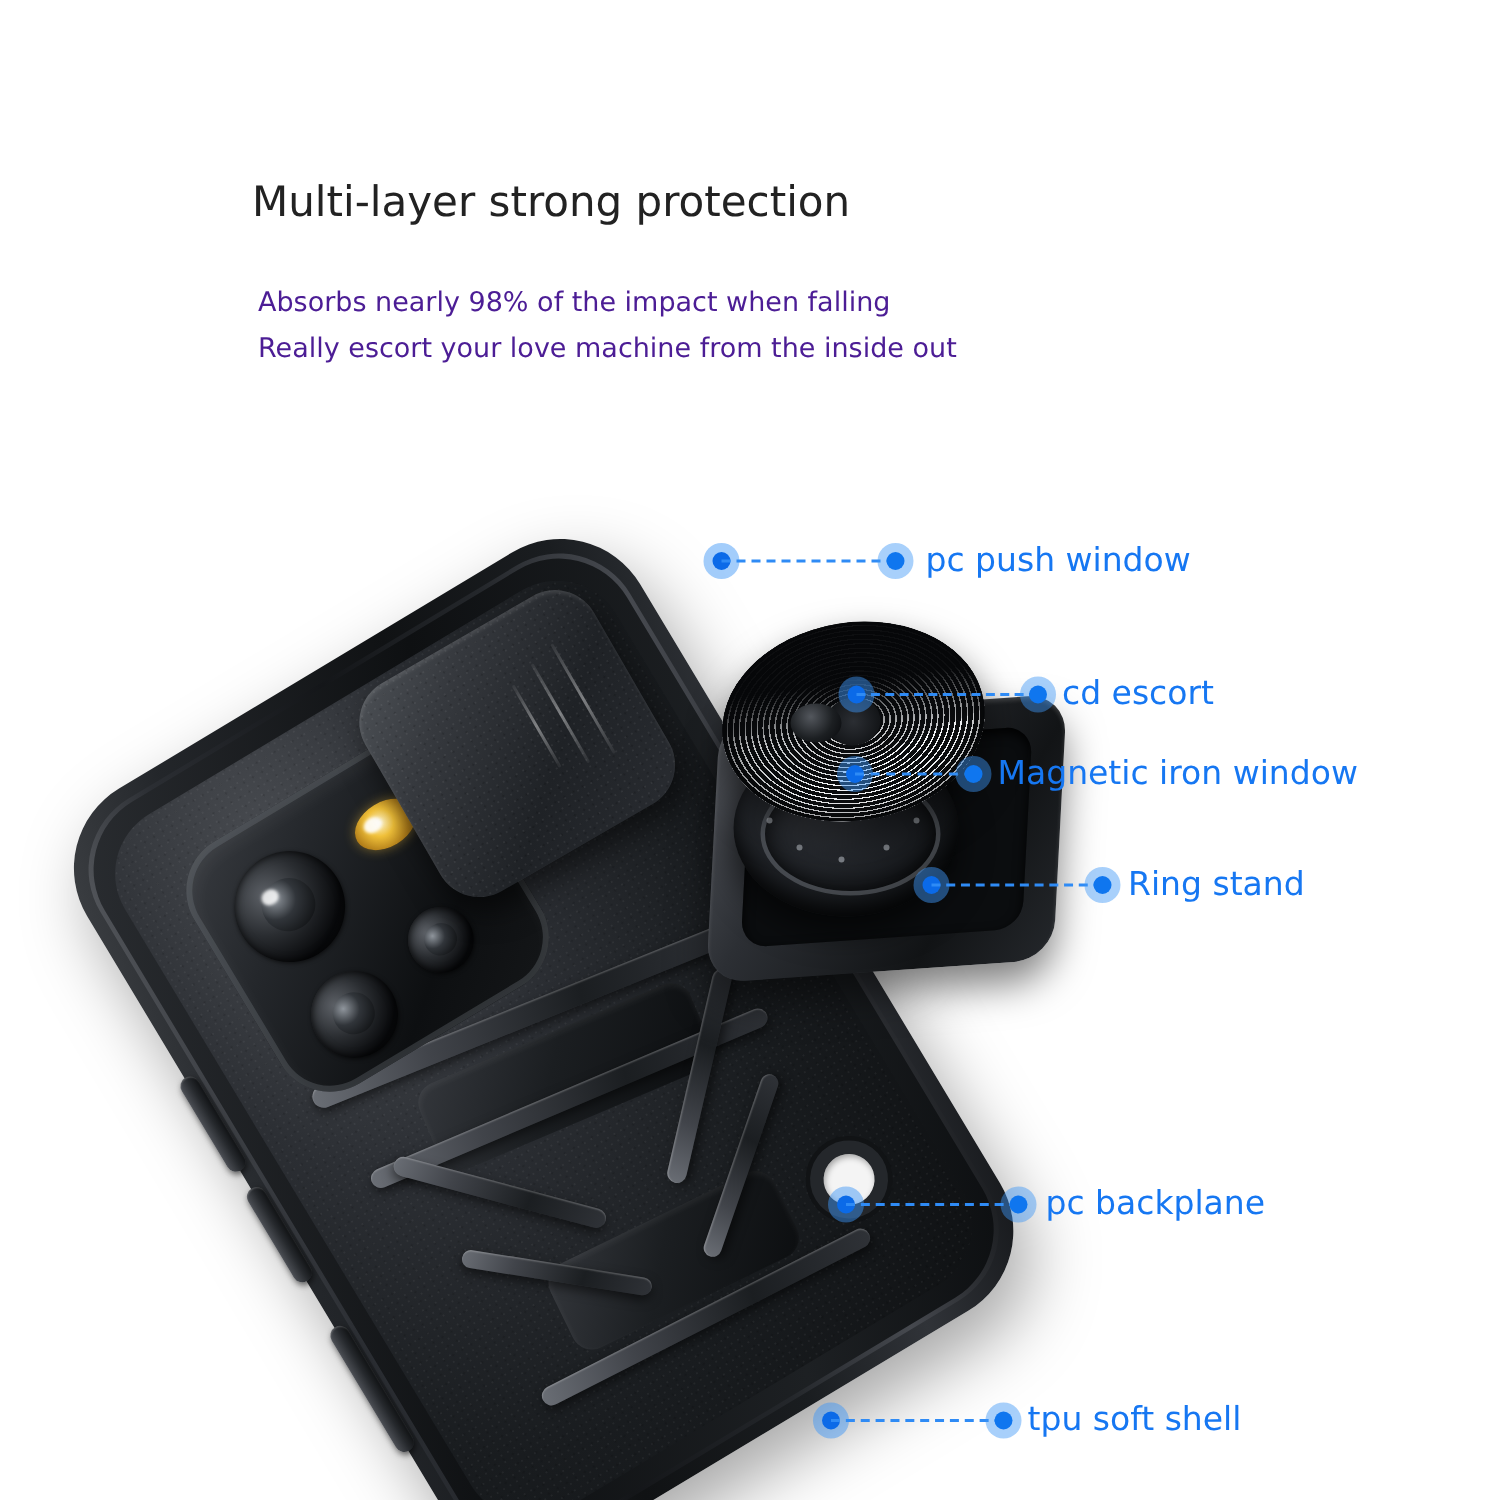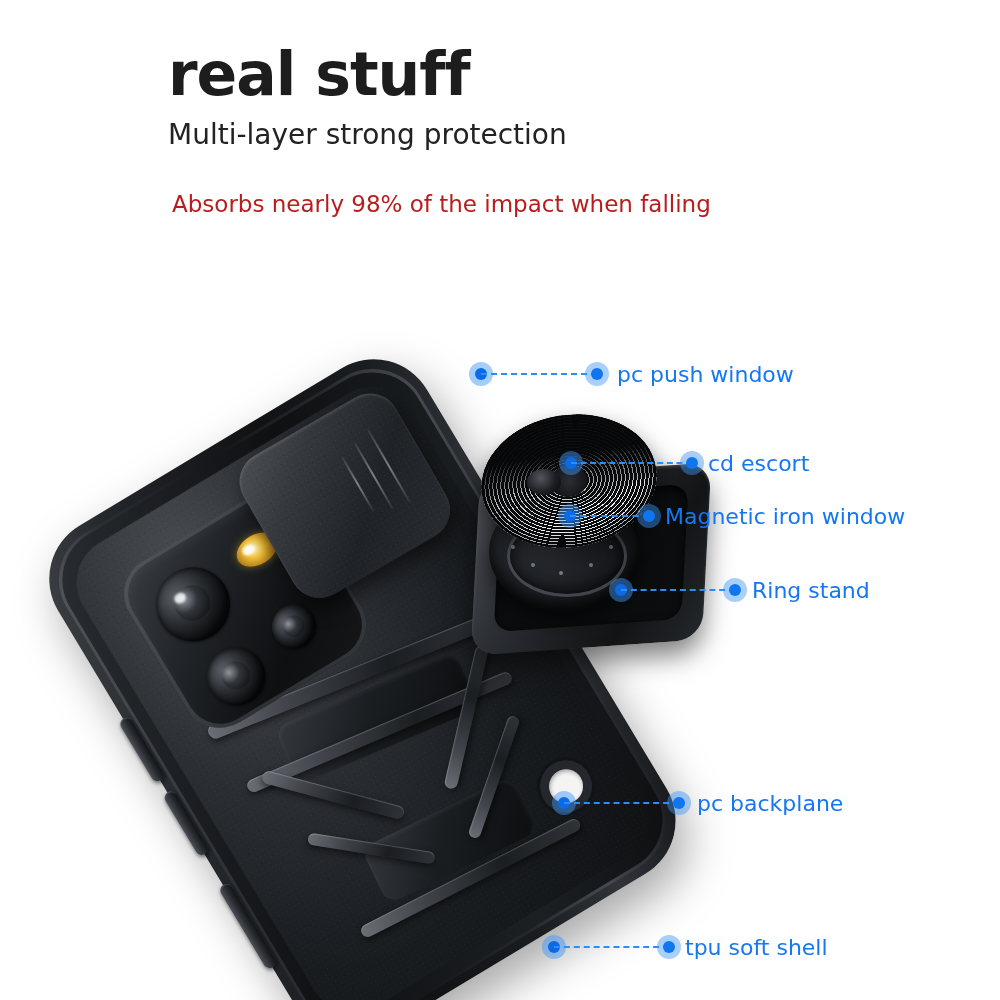--- a/index.html
+++ b/index.html
@@ -35,23 +35,23 @@
     top: 120px;
     font-size: 28px;
     font-weight: 400;
     color: #222222;
     line-height: 1.05;
     white-space: nowrap;
   }
   .body-line {
     position: absolute;
     left: 172px;
-    font-size: 23px;
+    font-size: 18px;
     font-weight: 400;
-    color: #b91c1c;
+    color: #4c1d95;
     white-space: nowrap;
   }
   #body-line-0 { top: 191px; }
   #body-line-1 { top: 222px; }
 
   
   #product-stage {
     position: absolute;
     left: 0;
     top: 250px;
@@ -463,26 +463,26 @@
     color: #1677f2;
     white-space: nowrap;
     font-family: "DejaVu Sans", "Liberation Sans", sans-serif;
   }
 </style>
 </head>
 <body>
 
 <div id="page">
 
-  <div id="headline">real stuff</div>
 
   <div id="subhead">Multi-layer strong protection</div>
 
   <div class="body-line" id="body-line-0">Absorbs nearly 98% of the impact when falling</div>
 
+  <div class="body-line" id="body-line-1">Really escort your love machine from the inside out</div>
 
   <div id="product-stage">
     <div id="phone-case">
 
       <div class="tpu-shell">
         <div class="tpu-rim"></div>
       </div>
 
       <div class="side-btn" id="side-btn-volume-up"></div>
       <div class="side-btn" id="side-btn-volume-down"></div>

